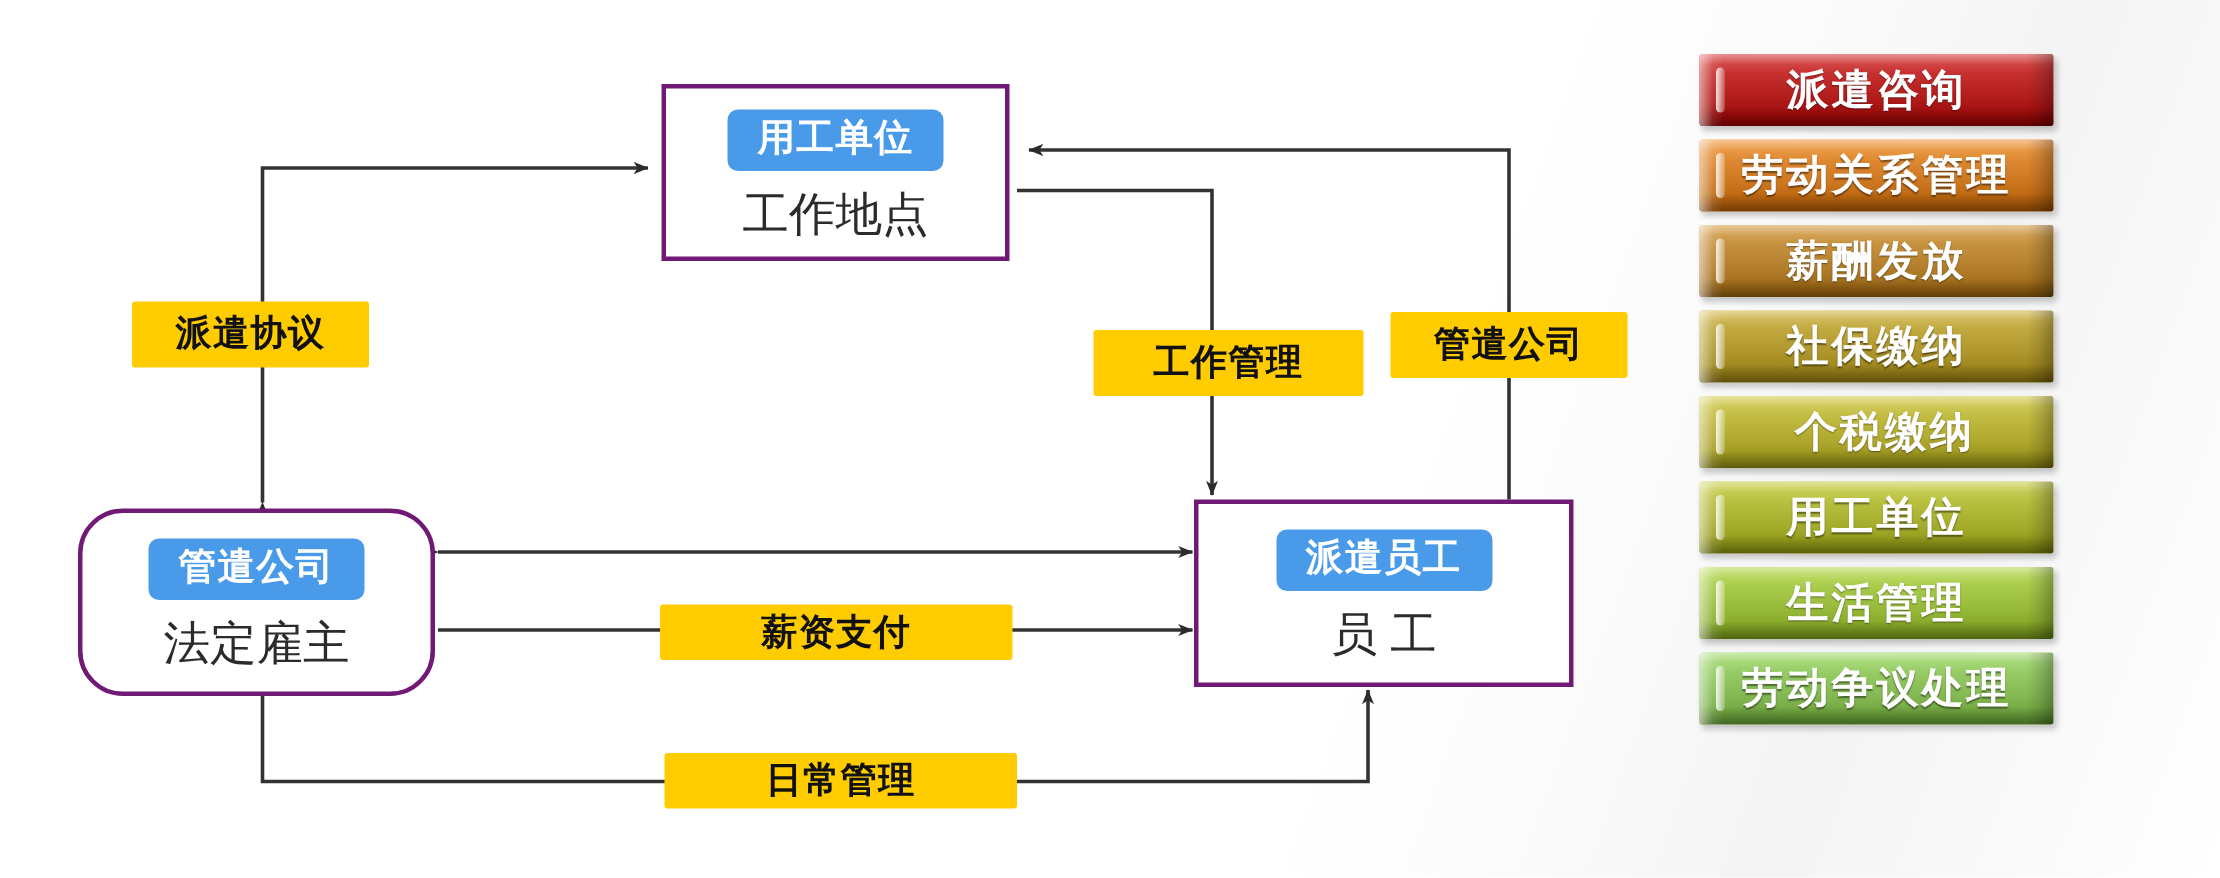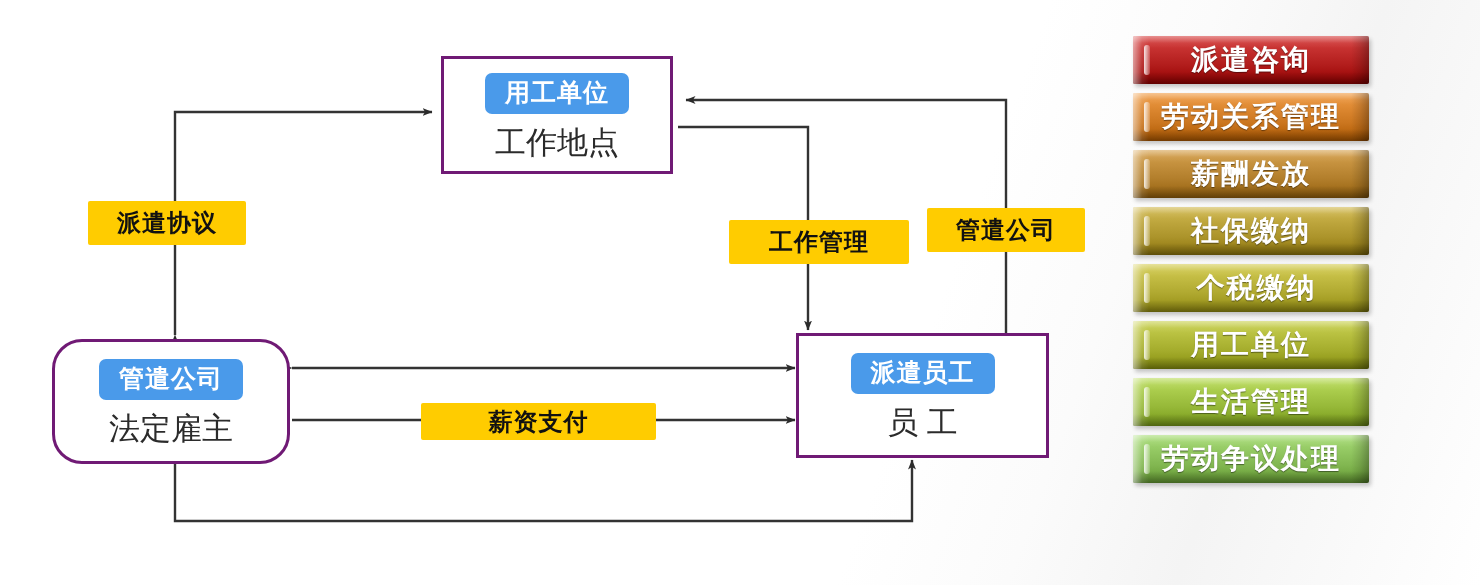--- a/index.html
+++ b/index.html
@@ -175,21 +175,22 @@
   </div>
 
   <div class="node-box" style="left:796px; top:333px; width:253px; height:125px;">
     <div class="node-pill">派遣员工</div>
     <div class="node-sub">员 工</div>
   </div>
 
   <div class="flow-label" style="left:88px;  top:201px; width:158px; height:44px;">派遣协议</div>
   <div class="flow-label" style="left:729px; top:220px; width:180px; height:44px;">工作管理</div>
   <div class="flow-label" style="left:927px; top:208px; width:158px; height:44px;">管遣公司</div>
-  <div class="flow-label" style="left:421px; top:403px; width:235px; height:37px;">薪资支付</div>
+  <div class="flow-label" style="left:440px; top:403px; width:235px; height:37px;">薪资支付</div>
+  <div class="flow-label" style="left:443px; top:502px; width:235px; height:37px;">日常管理</div>
 </div>
 
 <div id="btn-col">
     <div class="svc-btn" style="background: linear-gradient(rgb(215, 66, 65) 0%, rgb(191, 42, 41) 38%, rgb(177, 28, 27) 62%, rgb(147, 0, 0) 100%);">
       <span class="svc-label">派遣咨询</span>
     </div>
     <div class="svc-btn" style="background: linear-gradient(rgb(241, 156, 69) 0%, rgb(217, 132, 45) 38%, rgb(203, 118, 31) 62%, rgb(173, 88, 1) 100%);">
       <span class="svc-label">劳动关系管理</span>
     </div>
     <div class="svc-btn" style="background: linear-gradient(rgb(215, 163, 80) 0%, rgb(191, 139, 56) 38%, rgb(177, 125, 42) 62%, rgb(147, 95, 12) 100%);">

